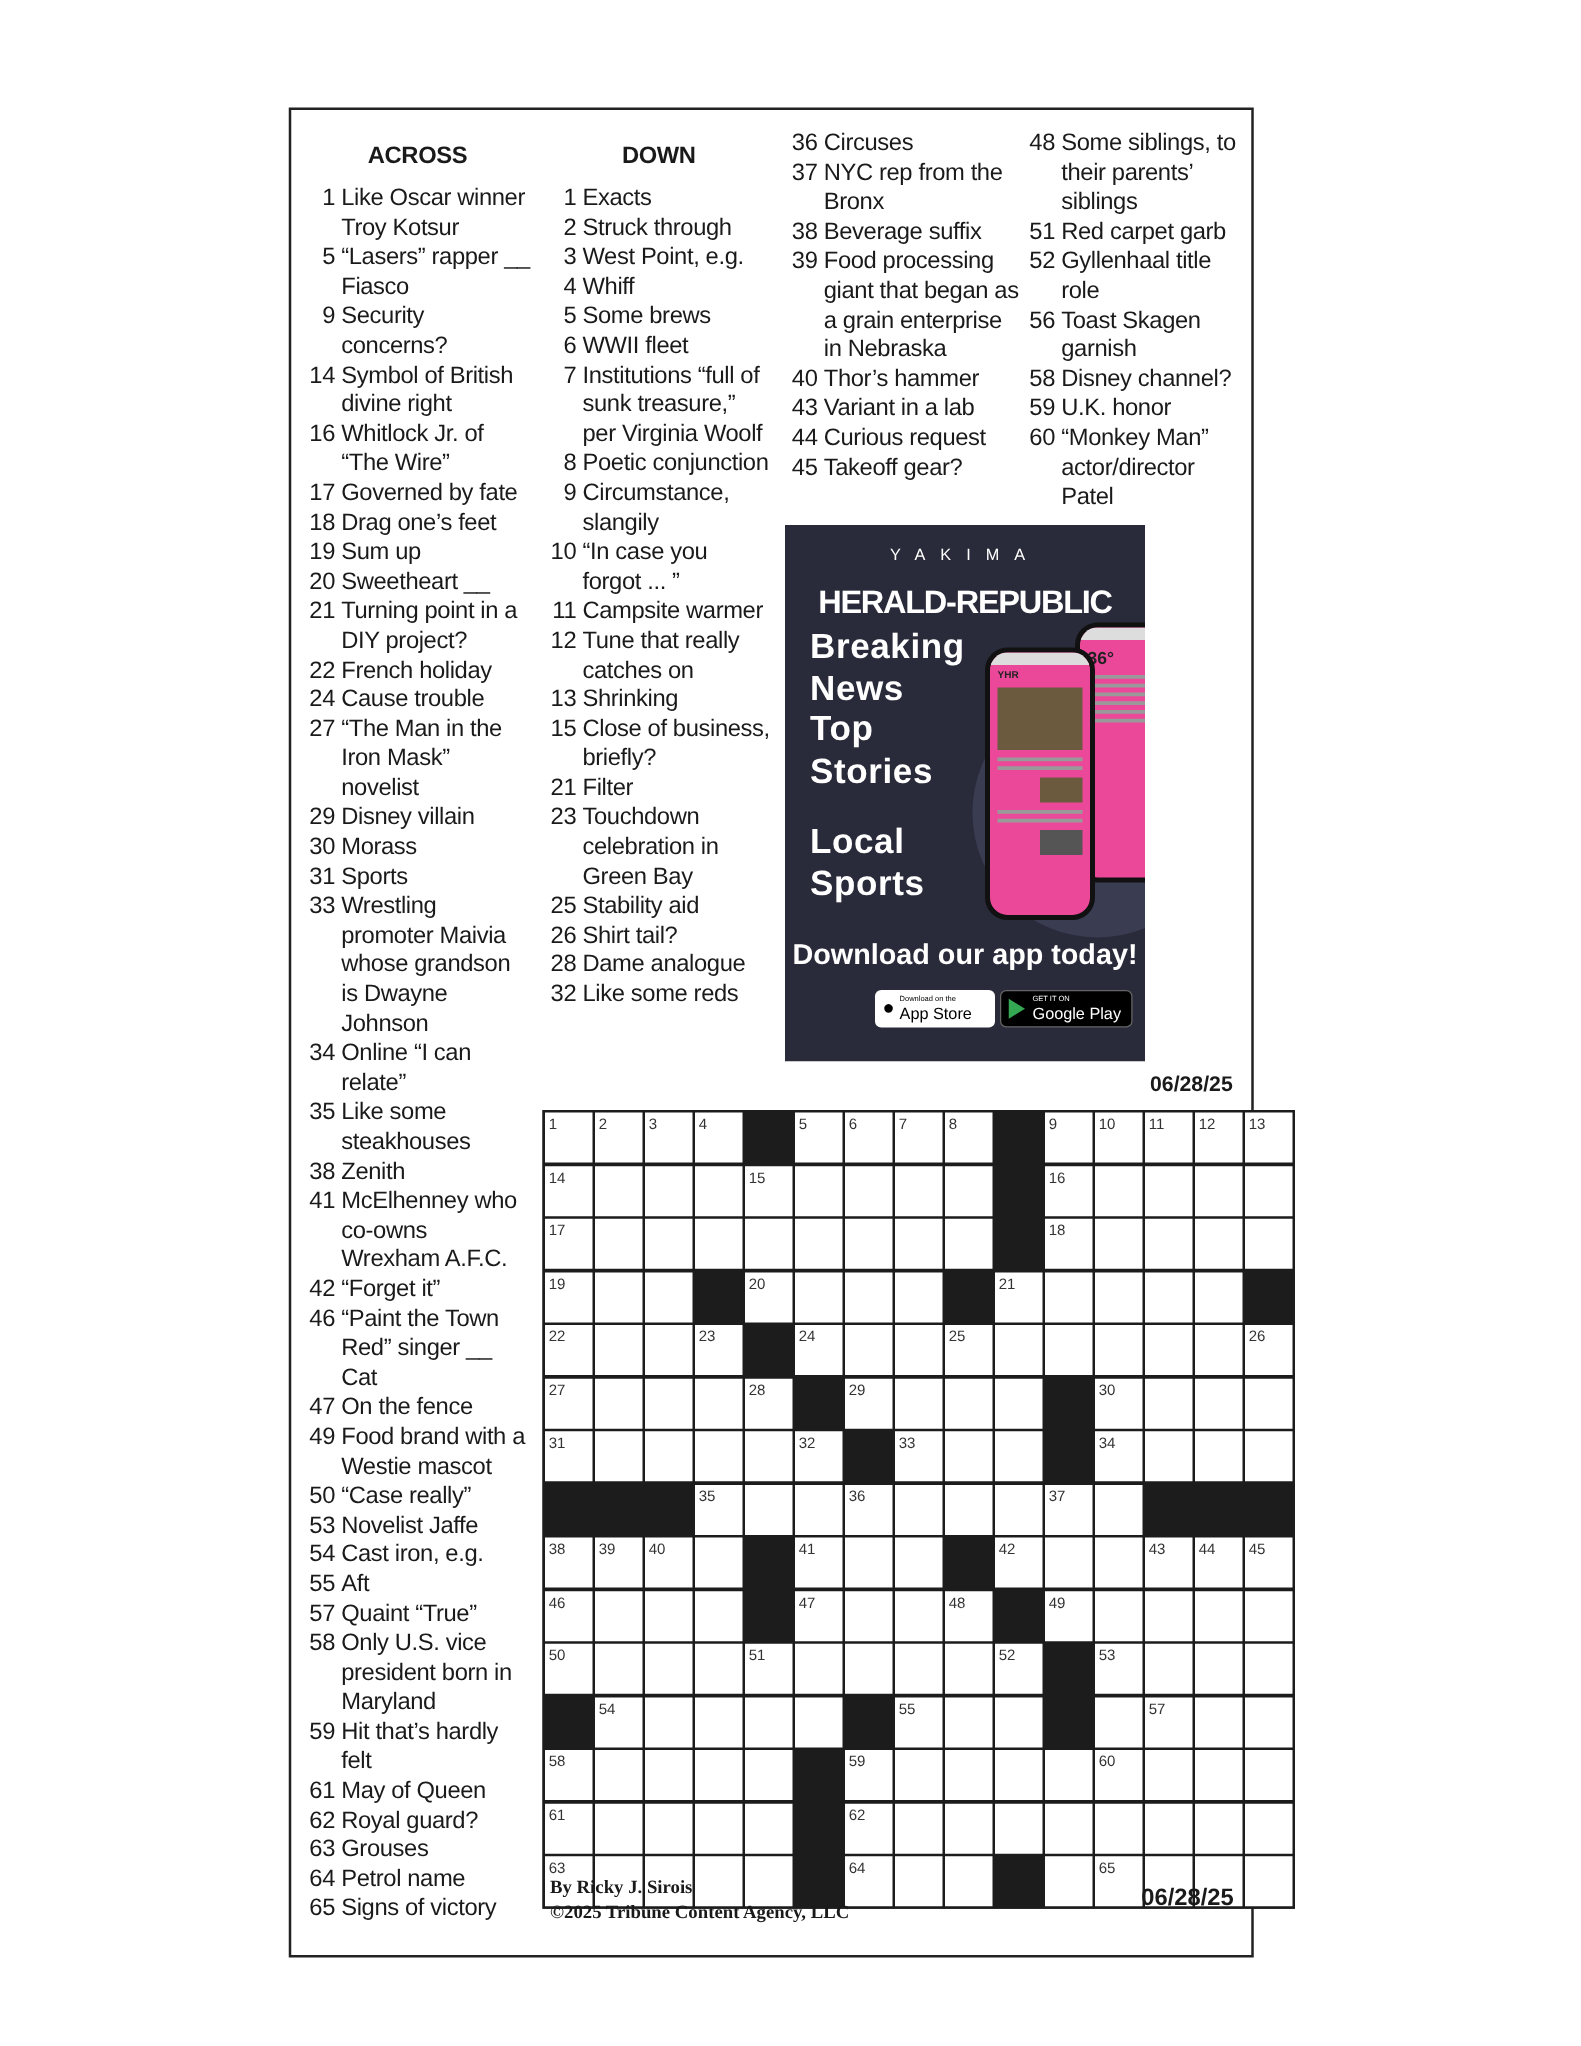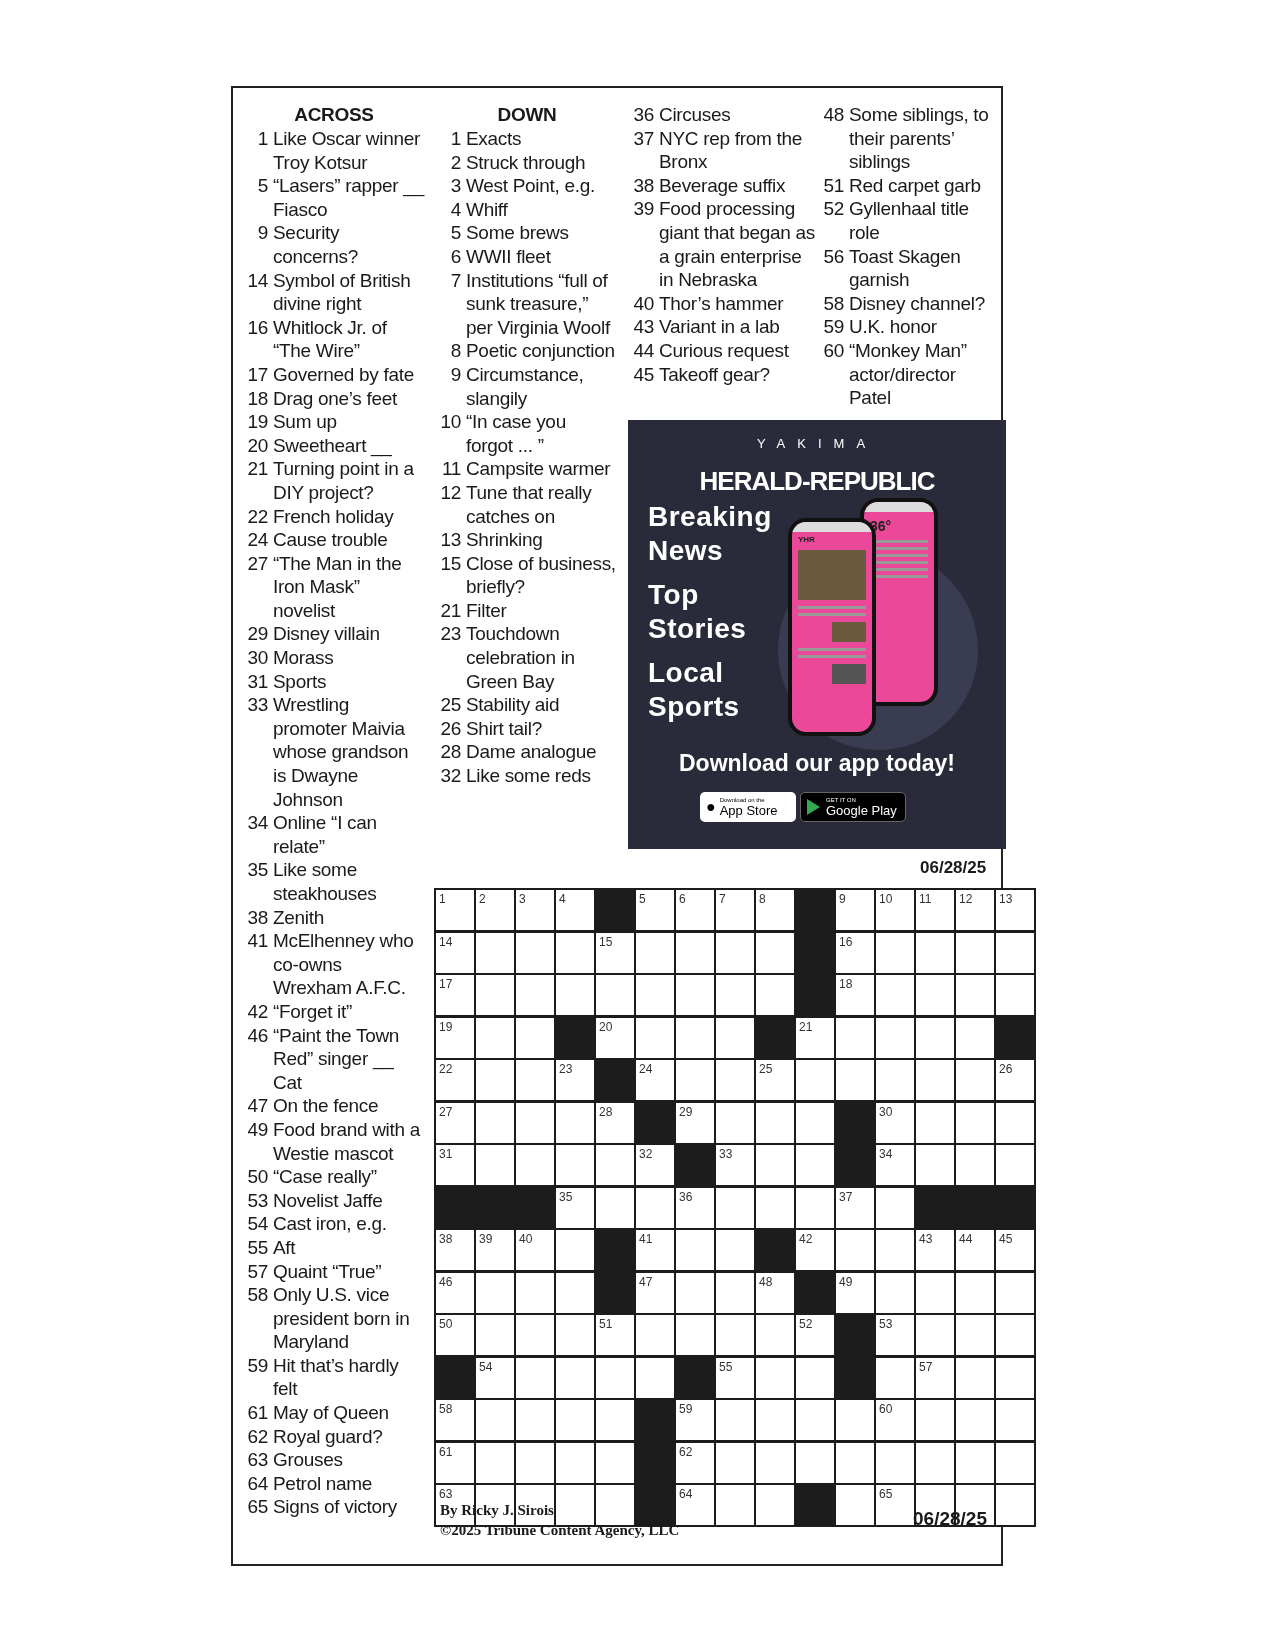--- a/index.html
+++ b/index.html
@@ -1,31 +1,31 @@
 <!DOCTYPE html>
 <html><head>
 <meta charset="utf-8">
 <style>
   html,body{margin:0;padding:0;background:#ffffff;}
   body{width:1265px;height:1637px;position:relative;font-family:"Liberation Sans",sans-serif;color:#1a1a1a;}
   .frame{position:absolute;left:231px;top:86px;width:772px;height:1480px;border:2px solid #222;box-sizing:border-box;}
   .col{position:absolute;font-size:19px;line-height:23.6px;letter-spacing:-0.3px;}
-  .col h3{margin:0;font-size:19px;font-weight:bold;text-align:center;line-height:24px;}
+  .col h3{margin:10px;font-size:19px;font-weight:bold;text-align:center;line-height:24px;}
   .clue{display:flex;}
   .clue .num{display:inline-block;text-align:right;flex:0 0 auto;margin-right:5px;}
   .clue .txt{flex:1;}
   #across{left:244px;top:103px;width:180px;}
   #across .num{width:24px;}
   #down{left:437px;top:103px;width:180px;}
   #down .num{width:24px;}
   #down2{left:630px;top:103px;width:185px;}
   #down2 .num{width:24px;}
   #down3{left:820px;top:103px;width:175px;}
   #down3 .num{width:24px;}
-  .ad{position:absolute;left:628px;top:420px;width:378px;height:429px;background:#2a2b3a;color:#fff;overflow:hidden;}
+  .ad{position:absolute;left:628px;top:420px;width:288px;height:429px;background:#2a2b3a;color:#fff;overflow:hidden;}
   .ad .brand-top{position:absolute;top:16px;width:100%;text-align:center;font-size:13px;letter-spacing:12px;font-weight:normal;}
   .ad .brand{position:absolute;top:46px;width:100%;text-align:center;font-size:26px;font-weight:bold;letter-spacing:-1px;}
   .ad .feat{position:absolute;left:20px;font-size:28px;font-weight:bold;line-height:34px;letter-spacing:0.5px;}
   .ad .glow{position:absolute;left:150px;top:130px;width:200px;height:200px;border-radius:50%;background:#3a3d52;}
   .phone{position:absolute;border:4px solid #111;border-radius:18px;background:#ec4899;overflow:hidden;}
   .phone .bar{height:10px;background:#ddd;}
   .phone .img{margin:6px;background:#6b5a3e;height:50px;}
   .phone .line{margin:4px 6px;height:3px;background:#999;}
   .ad .cta{position:absolute;top:330px;width:100%;text-align:center;font-size:23px;font-weight:bold;}
   .store{position:absolute;top:372px;height:30px;border-radius:5px;font-size:13px;display:flex;align-items:center;padding:0 6px;box-sizing:border-box;}
@@ -353,21 +353,21 @@
         <span class="txt">“Monkey Man” actor/director Patel</span>
       </div>
     </div>
 </div>
 
 <div class="ad">
   <div class="brand-top">YAKIMA</div>
   <div class="brand">HERALD-REPUBLIC</div>
   <div class="glow"></div>
   <div class="feat" style="top:80px"><span>Breaking</span><br><span>News</span></div>
-  <div class="feat" style="top:158px"><span>Top</span><br><span>Stories</span></div>
+  <div class="feat" style="top:146px"><span>Top</span><br><span>Stories</span></div>
   <div class="feat" style="top:236px"><span>Local</span><br><span>Sports</span></div>
   <div class="phone" style="left:232px;top:78px;width:70px;height:200px;">
     <div class="bar"></div>
     <div style="font-size:14px;font-weight:bold;color:#222;margin:6px;">36°</div>
     <div class="line"></div>
       <div class="line"></div>
       <div class="line"></div>
       <div class="line"></div>
       <div class="line"></div>
       <div class="line"></div>

